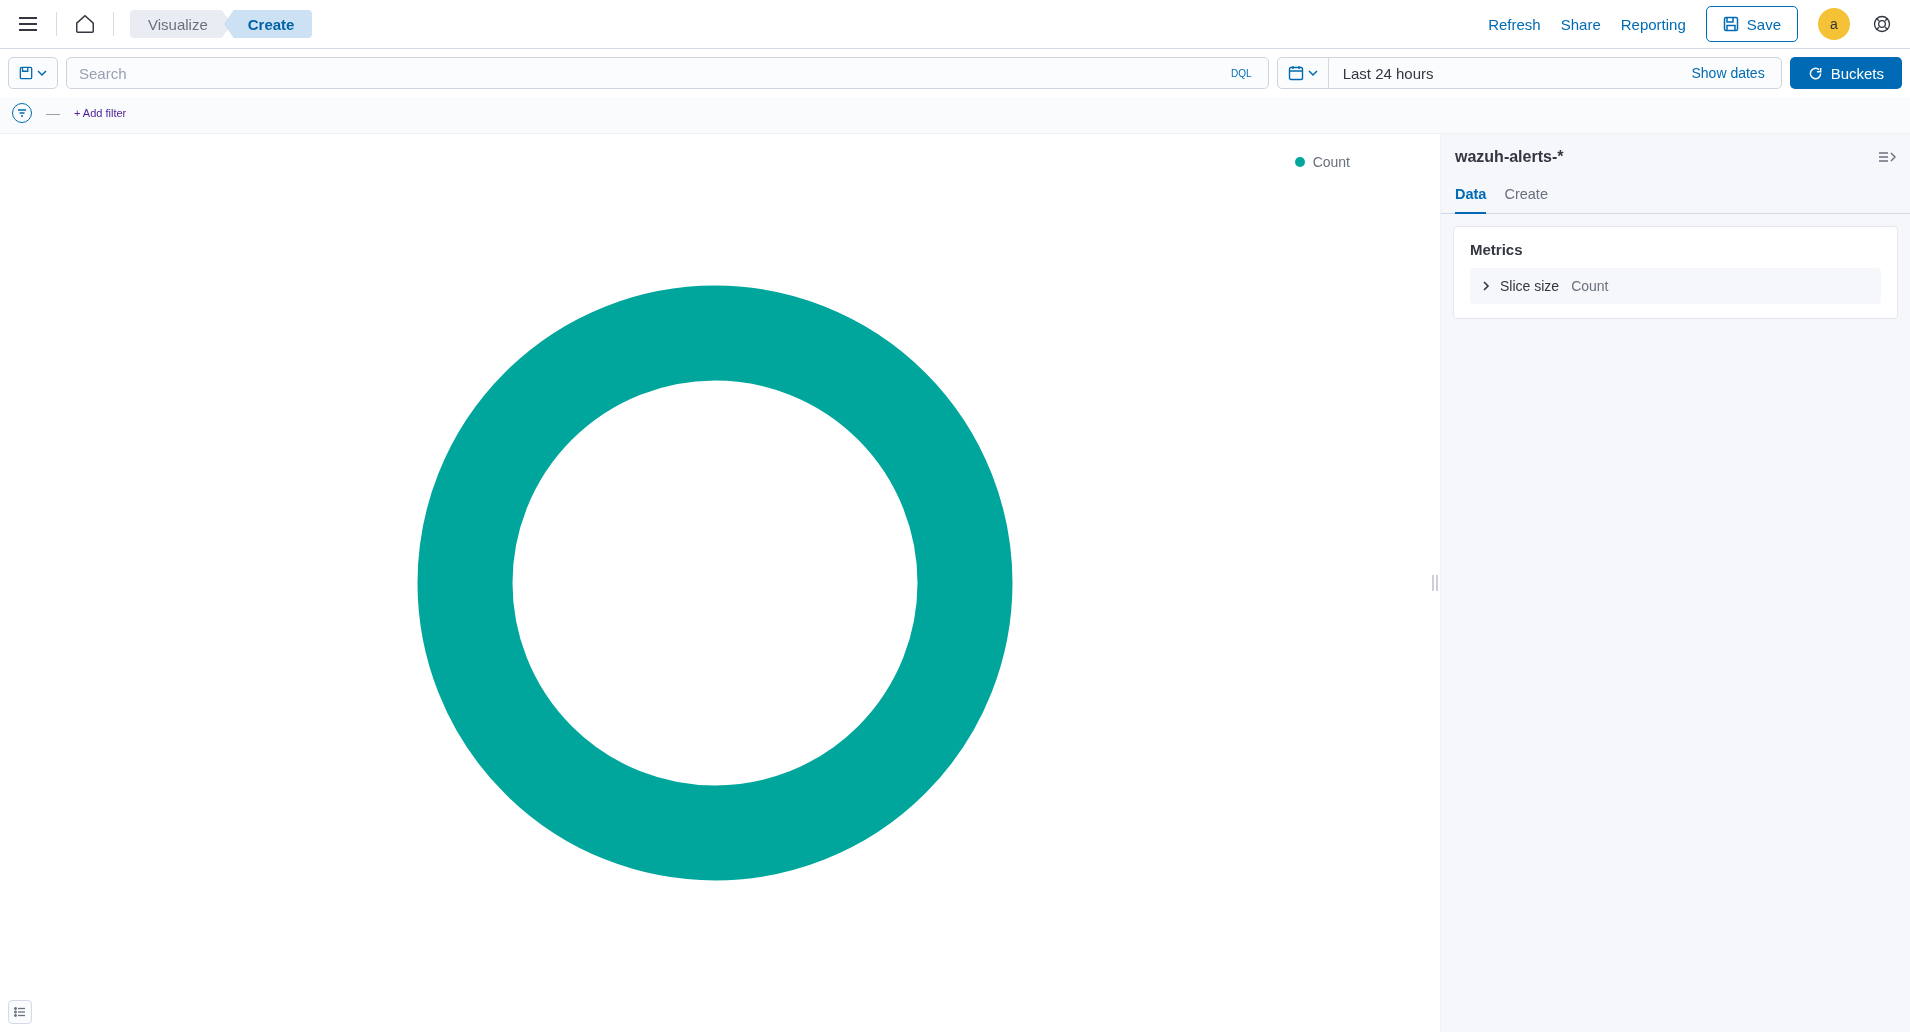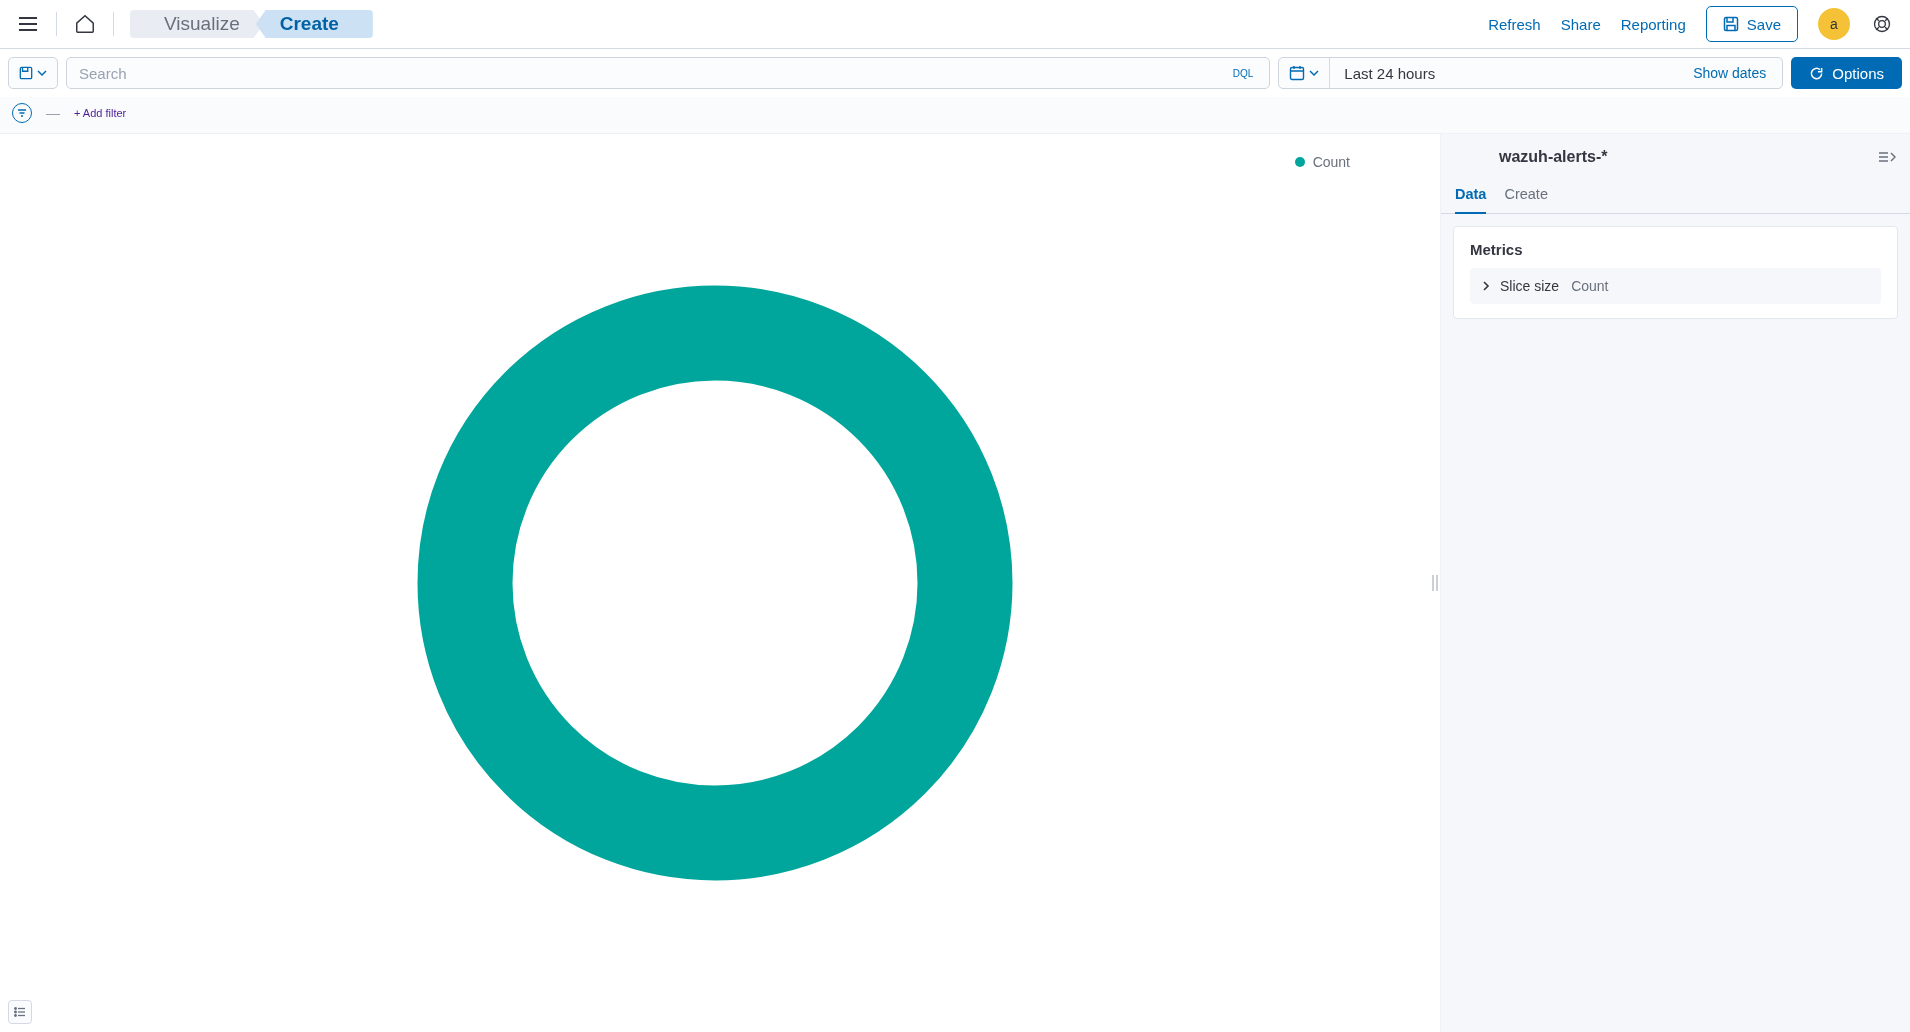--- a/index.html
+++ b/index.html
@@ -6,21 +6,21 @@
   html, body { width: 100%; height: 100%; font-family: -apple-system, BlinkMacSystemFont, "Segoe UI", Helvetica, Arial, sans-serif; font-size: 14px; color: #343741; background:#fff; }
   body { display:flex; flex-direction:column; overflow:hidden; }
 
   
   .top-header { height:49px; border-bottom:1px solid #d3dae6; display:flex; align-items:center; padding:0 12px; gap:8px; }
   .icon-btn { width:32px; height:32px; display:flex; align-items:center; justify-content:center; border-radius:4px; cursor:pointer; }
   .vert-divider { width:1px; height:24px; background:#d3dae6; margin:0 4px; }
 
   
   .breadcrumbs { display:flex; align-items:center; margin-left:4px; }
-  .crumb { height:28px; display:flex; align-items:center; padding:0 34px; font-size:19px; position:relative; }
+  .crumb { height:28px; display:flex; align-items:center; padding:0 18px; font-size:15px; position:relative; }
   .crumb.first { background:#e9edf3; color:#69707d; border-top-left-radius:4px; border-bottom-left-radius:4px; clip-path: polygon(0 0, calc(100% - 10px) 0, 100% 50%, calc(100% - 10px) 100%, 0 100%); padding-right:24px; }
   .crumb.last { background:#cde1f4; color:#0061a6; font-weight:600; border-top-right-radius:4px; border-bottom-right-radius:4px; clip-path: polygon(10px 0, 100% 0, 100% 100%, 10px 100%, 0 50%); padding-left:24px; margin-left:-8px; }
 
   .spacer { flex:1; }
   .top-links { display:flex; align-items:center; gap:20px; }
   .top-link { color:#006bb4; font-size:15px; cursor:pointer; }
   .save-btn { display:flex; align-items:center; gap:8px; border:1px solid #006bb4; color:#006bb4; padding:0 16px; height:36px; border-radius:5px; cursor:pointer; font-size:15px; }
   .avatar { width:32px; height:32px; border-radius:50%; background:#f5c237; color:#333; display:flex; align-items:center; justify-content:center; font-weight:500; margin-left:12px; cursor:pointer; }
   .help-btn { margin-left:8px; }
 
@@ -46,21 +46,21 @@
   .viz-area { flex:1; background:#fff; position:relative; display:flex; }
   .chart-wrap { flex:1; display:flex; align-items:center; justify-content:center; }
   .legend { position:absolute; top:20px; right:80px; display:flex; align-items:center; gap:8px; color:#69707d; font-size:14px; }
   .legend-dot { width:10px; height:10px; border-radius:50%; background:#00a69b; }
   .legend-toggle { position:absolute; left:8px; bottom:8px; width:24px; height:24px; border:1px solid #d3dae6; border-radius:4px; background:#fafbfd; display:flex; align-items:center; justify-content:center; color:#69707d; cursor:pointer; }
 
   
   .panel-divider { width:10px; display:flex; align-items:center; justify-content:center; cursor:col-resize; color:#98a2b3; }
   .editor { width:470px; background:#f5f7fa; display:flex; flex-direction:column; border-left:1px solid #eef1f6; }
   .editor-header { display:flex; align-items:center; justify-content:space-between; padding:14px 14px 6px 14px; }
-  .index-name { font-weight:700; font-size:16px;margin-left:44px; }
+  .index-name { font-weight:700; font-size:16px; }
   .collapse-icon { color:#69707d; cursor:pointer; }
   .editor-tabs { display:flex; gap:18px; padding:0 14px; border-bottom:1px solid #d3dae6; margin-top:6px; }
   .editor-tab { padding:8px 0 10px 0; font-size:14.5px; color:#69707d; cursor:pointer; }
   .editor-tab.active { color:#006bb4; font-weight:600; border-bottom:2px solid #006bb4; margin-bottom:-1px; }
   .editor-body { flex:1; overflow:auto; padding:12px; display:flex; flex-direction:column; gap:12px; }
   .card { background:#fff; border:1px solid #e4e8ee; border-radius:4px; padding:14px 16px; }
   .card h3 { font-size:15px; font-weight:700; margin-bottom:10px; }
   .metric-row { background:#f5f7fa; border-radius:4px; padding:10px 10px; display:flex; align-items:center; gap:8px; cursor:pointer;text-align:center; }
   .metric-row svg { flex:0 0 auto; }
   .metric-sub { color:#69707d; margin-left:4px; }
@@ -143,21 +143,21 @@
         </svg>
     </div>
     <div style="width:1px;background:#d3dae6;"></div>
     <div class="date-label">Last 24 hours</div>
     <div class="show-dates">Show dates</div>
   </div>
   <button class="refresh-btn">
     <svg width="15" height="15" viewBox="0 0 16 16" fill="none" stroke="#fff" stroke-width="1.6">
         <path d="M13.5 8a5.5 5.5 0 1 1-1.8-4.1M13.5 2v4h-4"></path>
       </svg>
-    <span>Options</span>
+    <span>Buckets</span>
   </button>
 </div>
 
 <div class="filter-row">
   <div class="filter-icon">
     <svg width="10" height="10" viewBox="0 0 10 10" fill="none" stroke="#006bb4" stroke-width="1.3">
         <path d="M1 2h8M2.5 5h5M4 8h2"></path>
       </svg>
   </div>
   <span style="color:#9aa1ad;">—</span>

